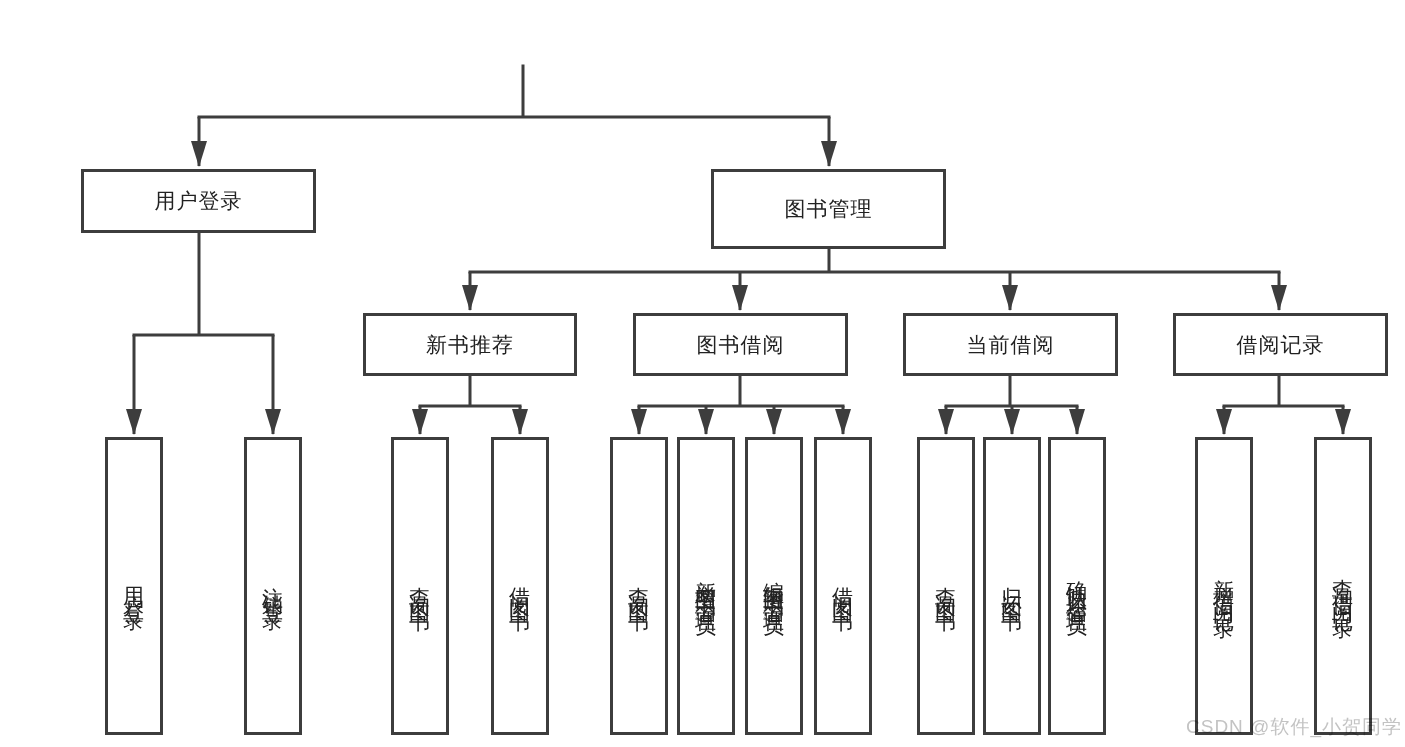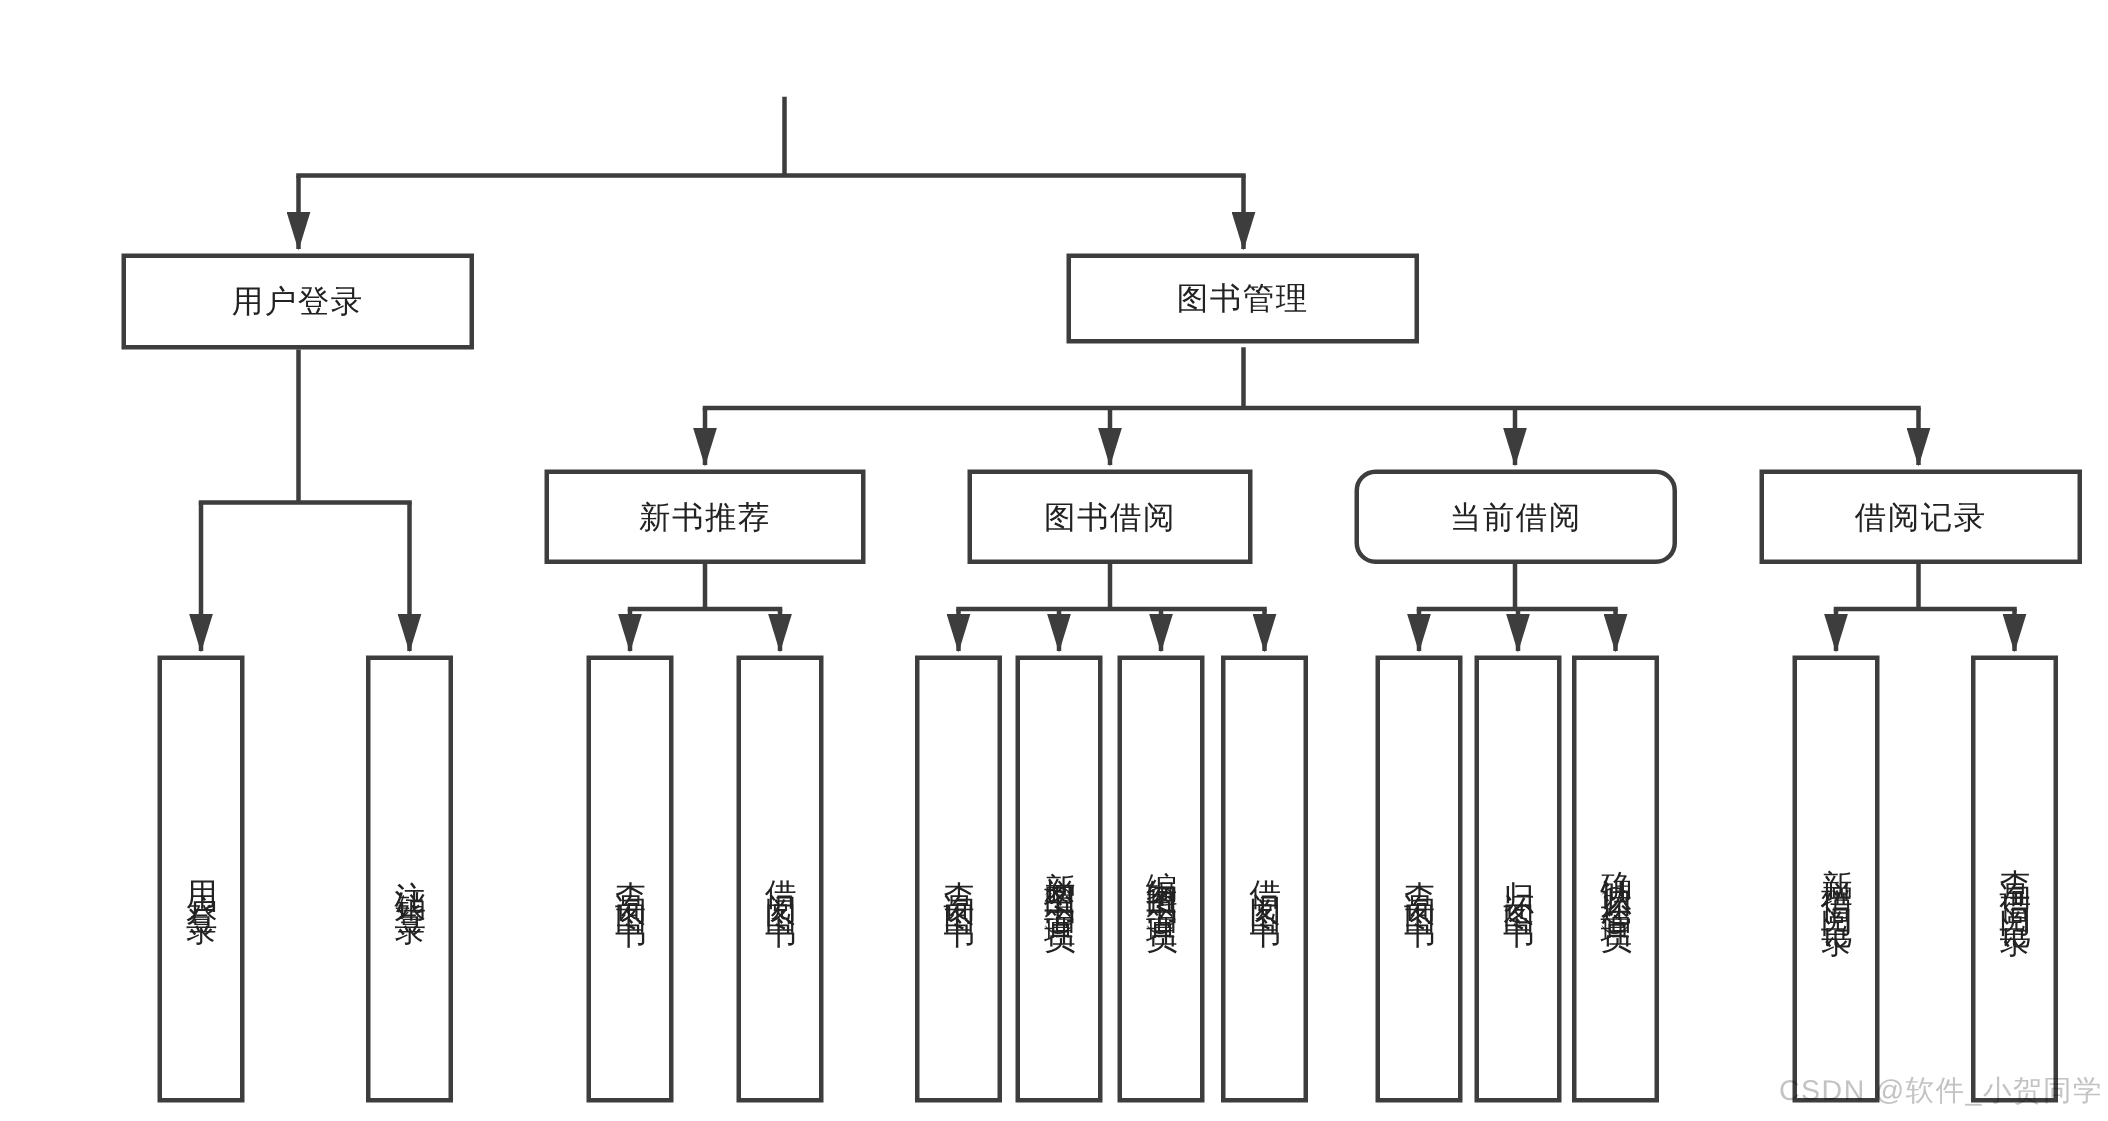--- a/index.html
+++ b/index.html
@@ -99,31 +99,31 @@
 
       <line x1="1224" y1="406" x2="1224" y2="434" marker-end="url(#arw)"></line>
       <line x1="1343" y1="406" x2="1343" y2="434" marker-end="url(#arw)"></line>
     </g>
   </svg>
 
 
   <div class="box" style="left:81px;top:169px;width:235px;height:64px;">
     <span class="lbl">用户登录</span>
   </div>
-  <div class="box" style="left:711px;top:169px;width:235px;height:60px;">
+  <div class="box" style="left:711px;top:169px;width:235px;height:80px;">
     <span class="lbl">图书管理</span>
   </div>
 
   <div class="box" style="left:363px;top:313px;width:214px;height:63px;align-items:center;">
     <span class="lbl">新书推荐</span>
   </div>
-  <div class="box" style="left:633px;top:313px;width:190px;height:63px;margin-left:12px;">
+  <div class="box" style="left:633px;top:313px;width:215px;height:63px;">
     <span class="lbl">图书借阅</span>
   </div>
-  <div class="box" style="left:903px;top:313px;width:215px;height:63px;border-radius:14px;">
+  <div class="box" style="left:903px;top:313px;width:215px;height:63px;">
     <span class="lbl">当前借阅</span>
   </div>
   <div class="box" style="left:1173px;top:313px;width:215px;height:63px;">
     <span class="lbl">借阅记录</span>
   </div>
 
   <div class="box vbox" style="left:105px;top:437px;width:58px;height:298px;">
     <span class="lbl">用户登录</span>
   </div>
   <div class="box vbox" style="left:244px;top:437px;width:58px;height:298px;">

